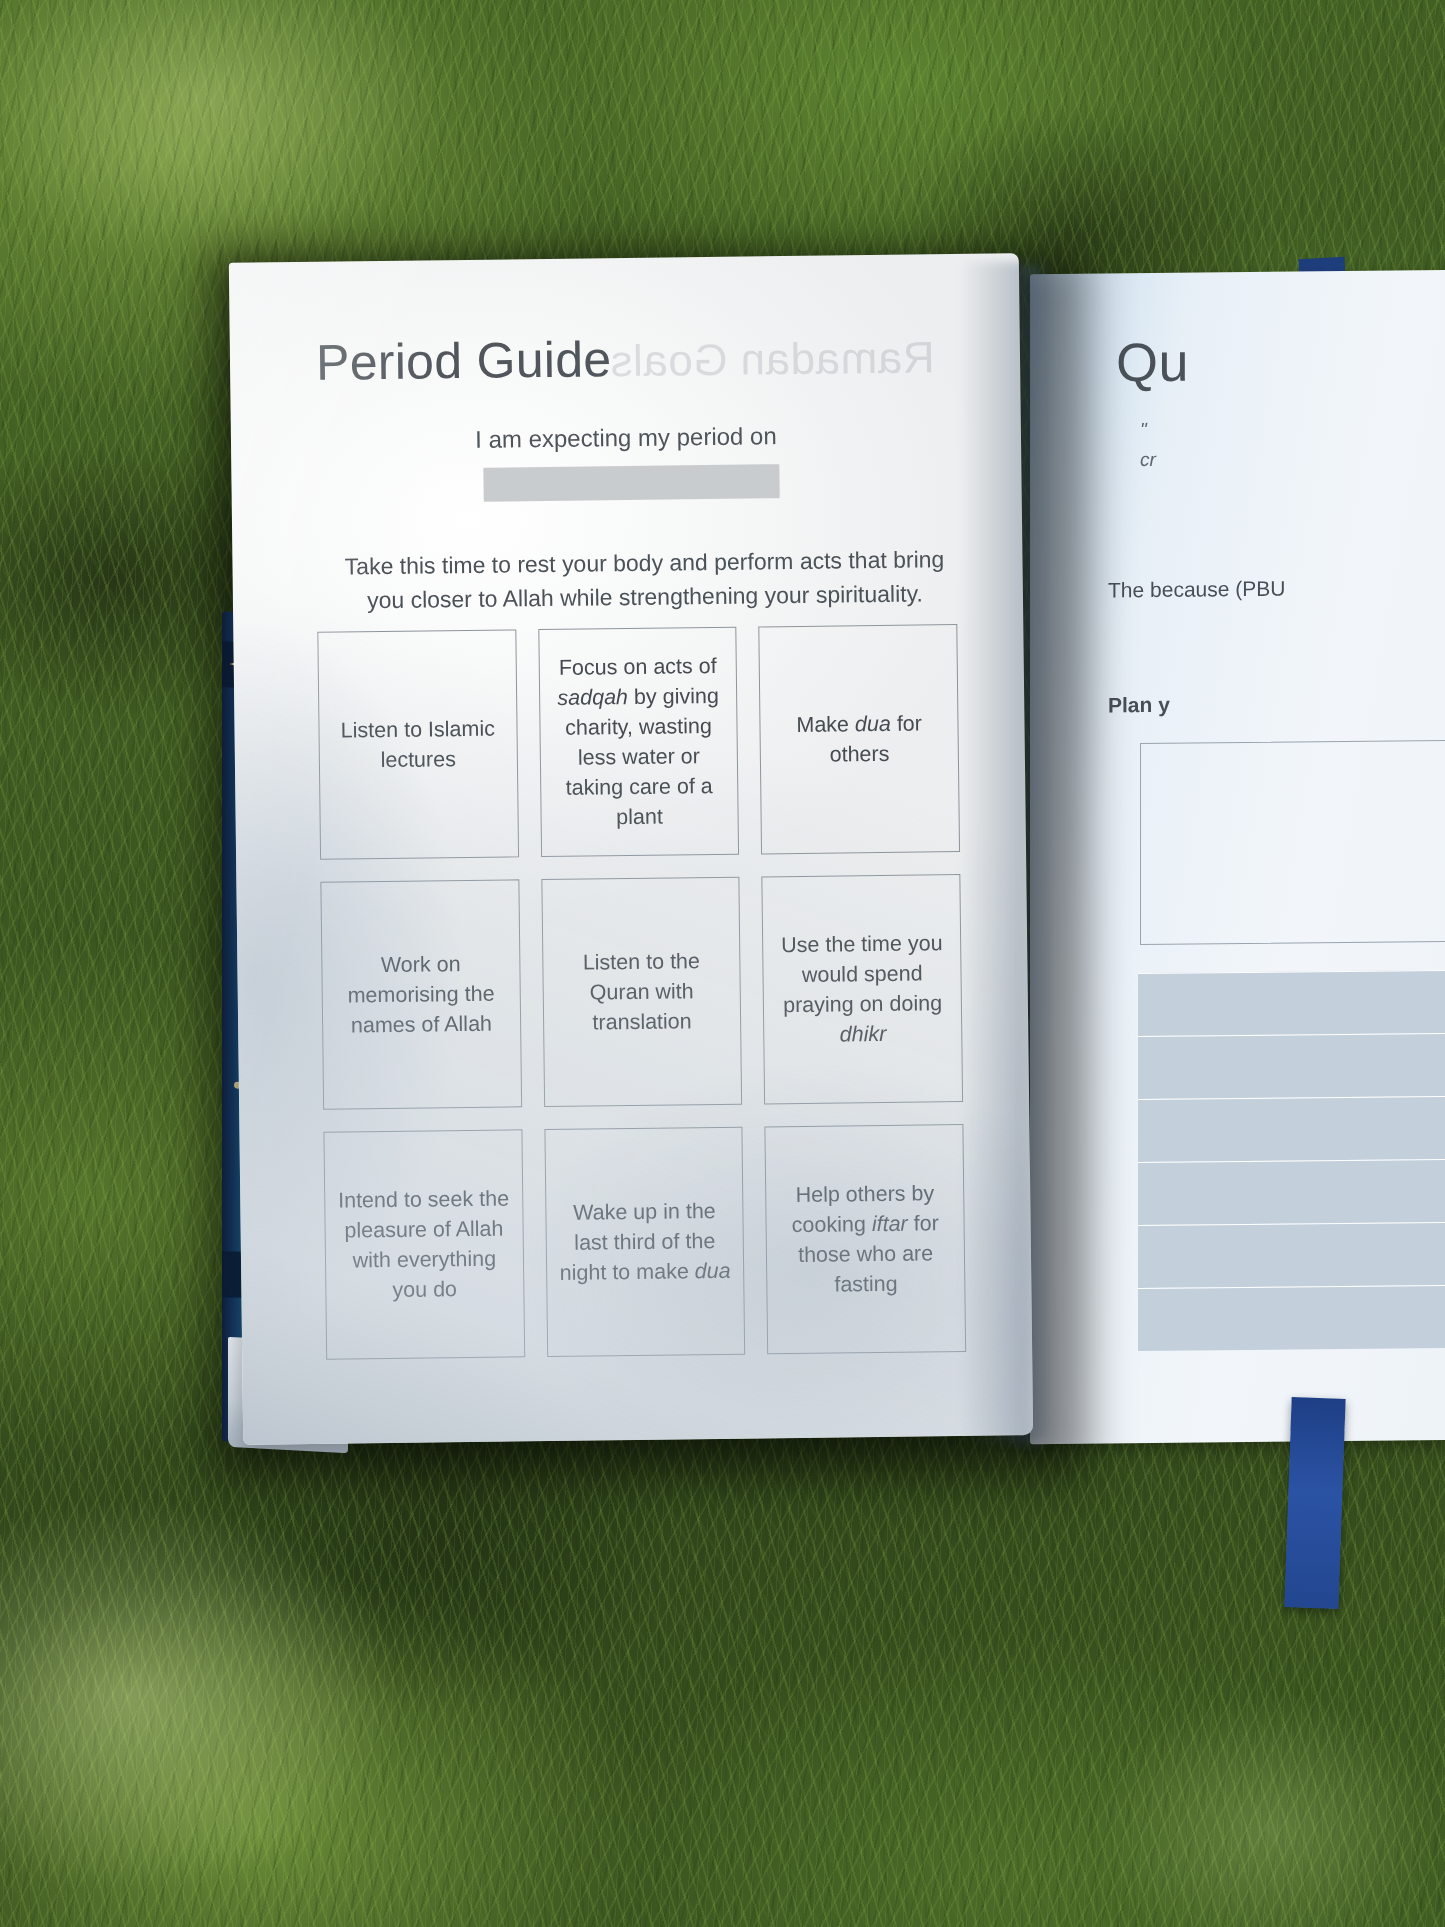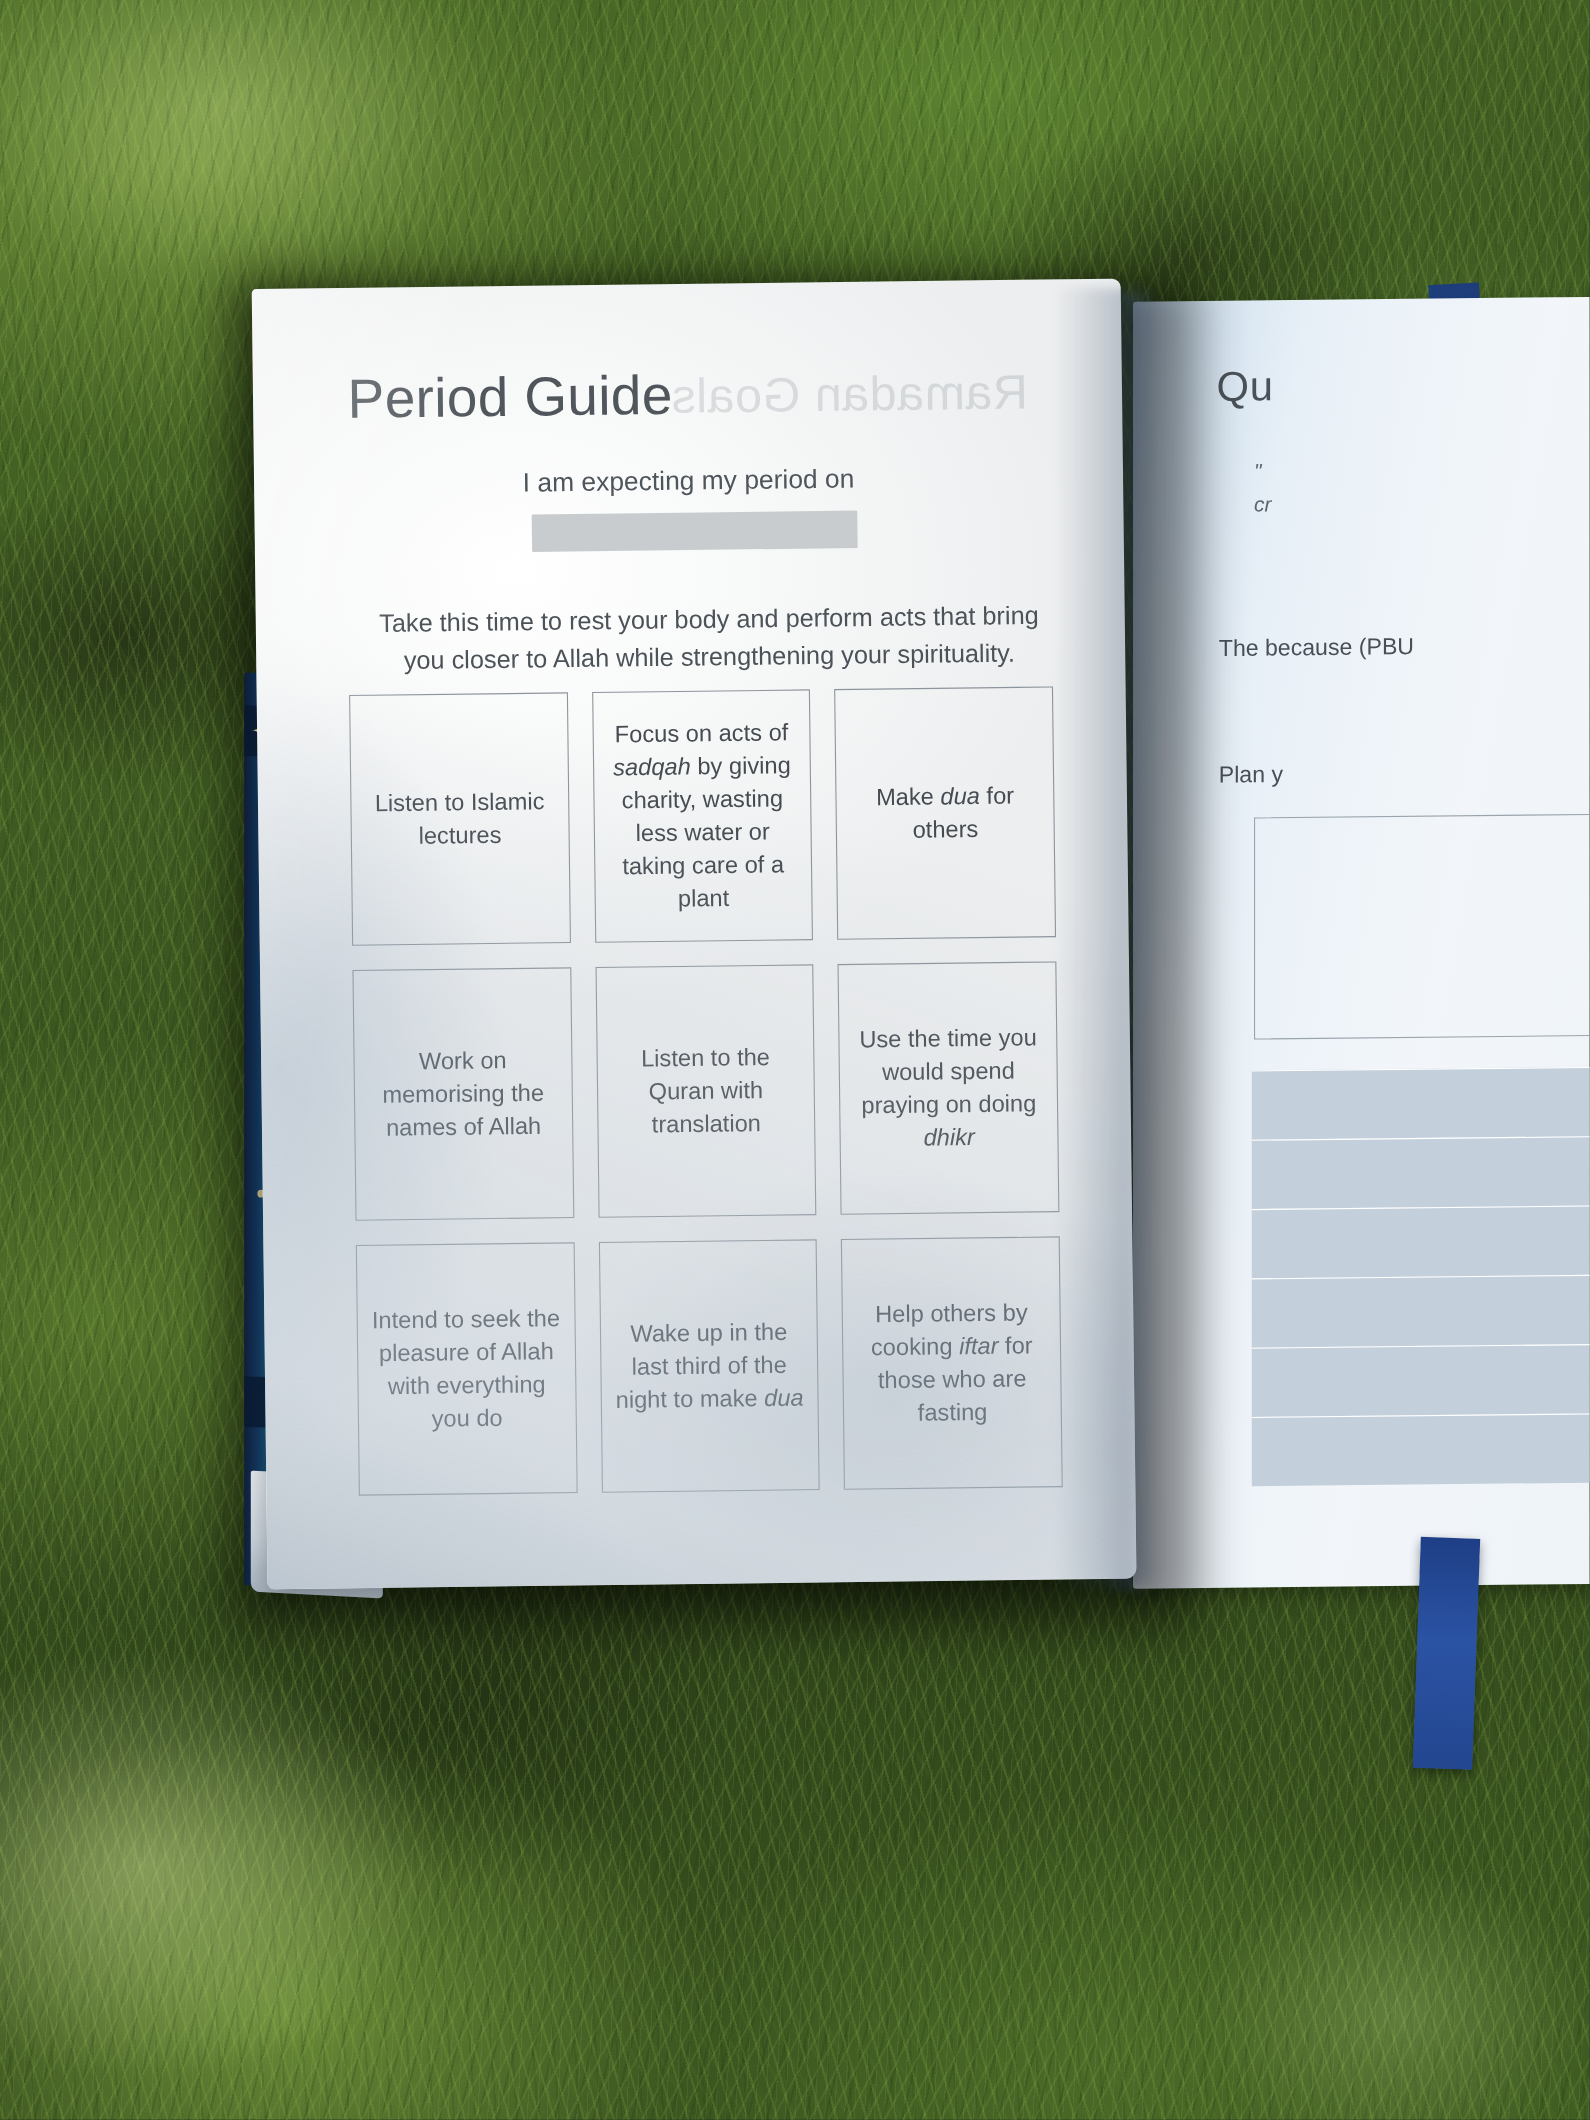--- a/index.html
+++ b/index.html
@@ -86,23 +86,23 @@
     border-radius: 3px 6px 8px 3px;
   }
   .right-page-inner {
     position: absolute;
     inset: 0;
     overflow: hidden;
     color: #3b4248;
   }
   .rp-title {
     position: absolute;
-    left: 76px;
+    left: 86px;
     top: 58px;
-    font-size: 38px;
+    font-size: 54px;
     letter-spacing: 0.5px;
     color: #4a5158;
   }
   .rp-quote {
     position: absolute;
     left: 110px;
     top: 142px;
     font-size: 19px;
     font-style: italic;
     color: #5d656c;
@@ -116,20 +116,21 @@
     line-height: 34px;
     color: #484f56;
     width: 330px;
   }
   .rp-plan {
     position: absolute;
     left: 78px;
     top: 420px;
     font-size: 21px;
     color: #484f56;
+    font-weight: bold;
   }
   .rp-box {
     position: absolute;
     left: 110px;
     top: 470px;
     width: 330px;
     height: 200px;
     border: 1px solid #9aa4ad;
   }
   .rp-bar {

